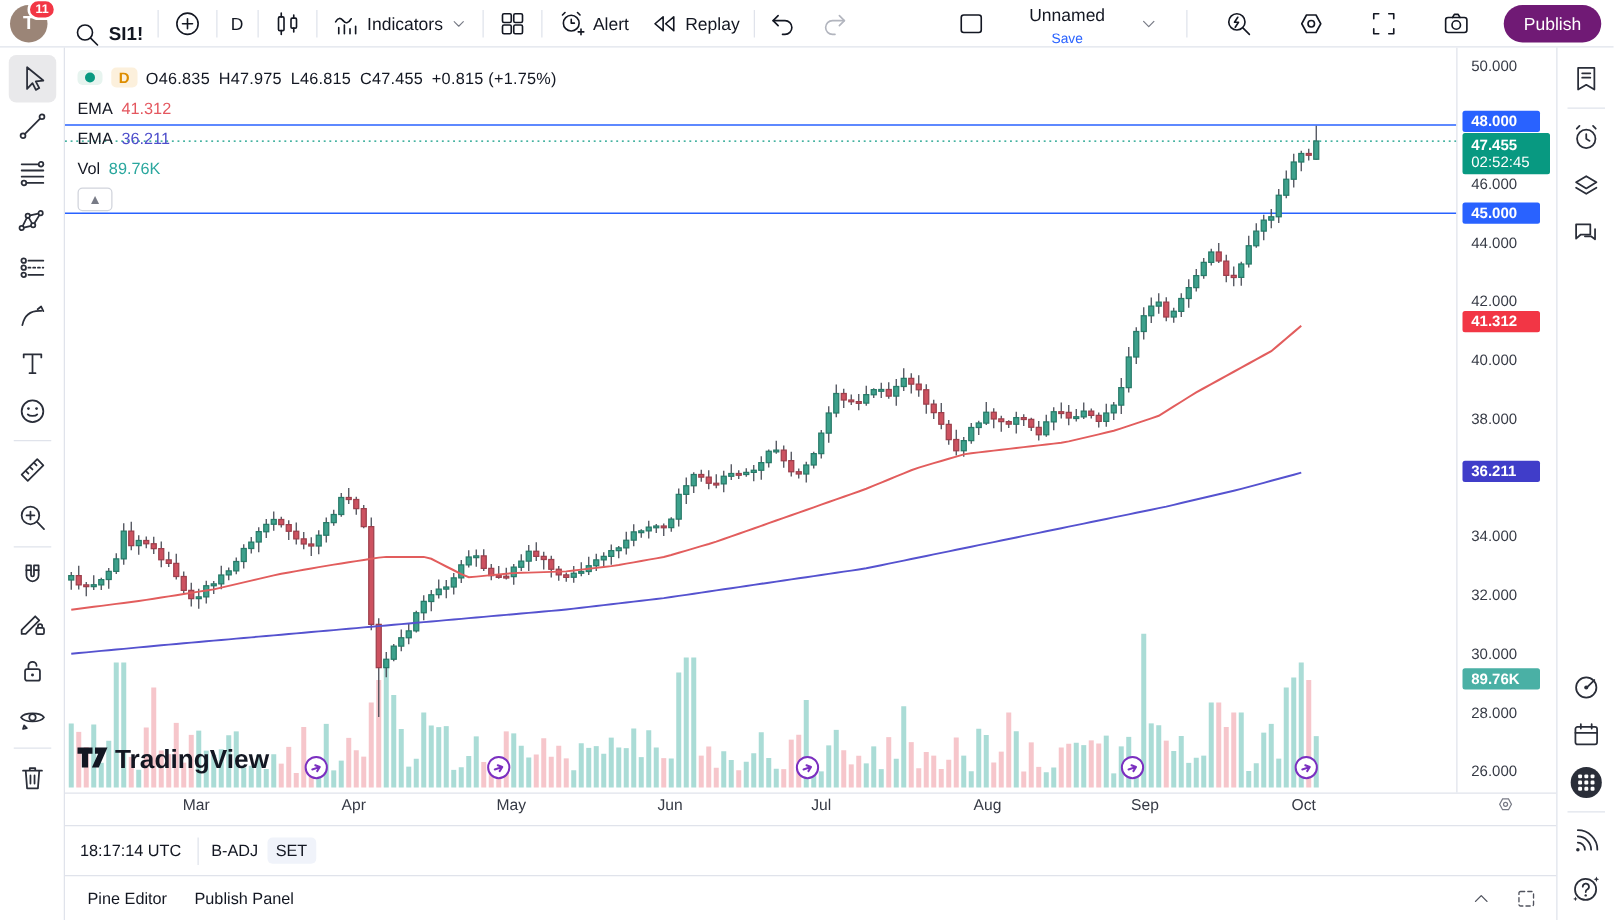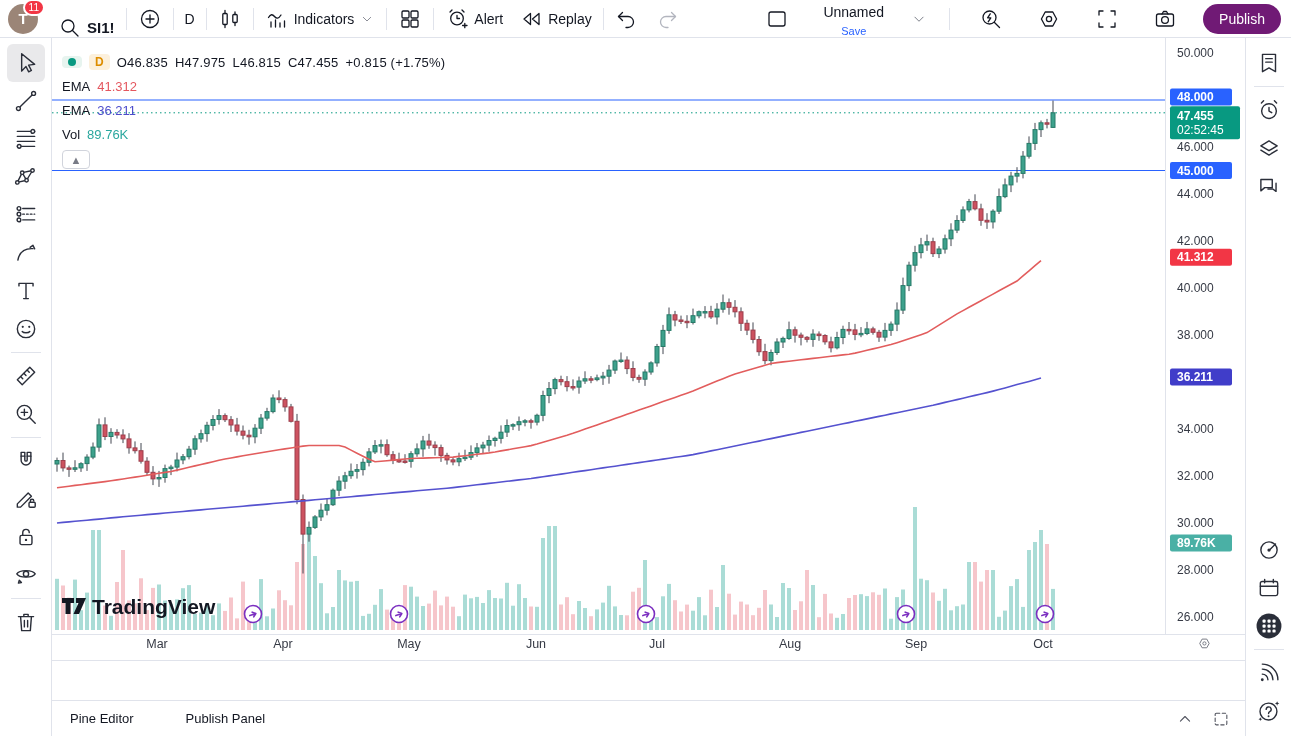--- a/index.html
+++ b/index.html
@@ -13,21 +13,21 @@
   .tb-group { display:flex; align-items:center; }
   .tb-btn { display:flex; align-items:center; gap:5px; height:28px; padding:0 8px;
     border-radius:5px; font-size:14px; cursor:pointer; white-space:nowrap; }
   .div-v { width:1px; height:22px; background:#e0e3eb; margin:0 3px; flex:none; }
   .ic { width:24px; height:24px; display:inline-flex; flex:none; }
   .ic svg { width:100%; height:100%; }
   .avatar-wrap { position:relative; width:30px; height:30px; margin-right:12px; cursor:pointer; }
   .avatar { width:30px; height:30px; border-radius:50%; background:#9b8577; color:#fff;
     display:flex; align-items:center; justify-content:center; font-size:15px; font-weight:700; }
   .notif { position:absolute; top:-5px; right:-7px; background:#f23645; color:#fff;
-    font-size:10px; font-weight:400; border-radius:9px; padding:1px 4px; border:2px solid #fff; }
+    font-size:10px; font-weight:700; border-radius:9px; padding:1px 4px; border:2px solid #fff; }
   .symbol-btn { font-weight:700; font-size:15px;margin-top:18px; }
   .unnamed { display:flex; flex-direction:column; align-items:center; line-height:1.1; }
   .unnamed .nm { font-size:14px; }
   .unnamed .sv { font-size:11px; color:#2962ff; }
   .publish { background:#701a75; color:#fff; border-radius:16px; padding:7px 16px;
     font-size:14px; font-weight:500; cursor:pointer; }
   .muted { color:#b2b5be; }
 
   
   .app { display:flex; height:698px; }
@@ -64,21 +64,21 @@
   .tf-bar { height:40px; border-top:1px solid #e0e3eb; display:flex; align-items:center;
     justify-content:space-between; padding:0 10px 0 12px; font-size:13px; }
   .tf-left, .tf-right { display:flex; align-items:center; }
   .range { padding:4px 8px; border-radius:4px; cursor:pointer; }
   .clock { padding-right:10px; cursor:pointer; }
   .adj { padding:3px 7px; cursor:pointer; }
   .set { padding:3px 7px; background:#f0f3fa; border-radius:4px; cursor:pointer; }
 
   
   .panel { height:36px; border-top:1px solid #e0e3eb; display:flex; align-items:center;
-    padding:0 18px; gap:52px; font-size:13px; position:relative; }
+    padding:0 18px; gap:22px; font-size:13px; position:relative; }
   .panel-tab { cursor:pointer; }
   .panel-icons { position:absolute; right:14px; display:flex; gap:16px; color:#50535e; }
   .panel-icons .ic { width:20px; height:20px; cursor:pointer; }
 </style>
 </head>
 <body>
 
 <div class="topbar">
   <div class="tb-group">
     <div class="avatar-wrap">
@@ -998,20 +998,26 @@
         </div>
         <div class="lg-row">
           <span>Vol</span>
           <span class="v-teal">89.76K</span>
         </div>
         <div class="collapse-btn">▲</div>
       </div>
     </div>
 
     <div class="tf-bar">
+      <div class="tf-right">
+        <span class="clock">18:17:14 UTC</span>
+        <div class="div-v"></div>
+        <span class="adj">B-ADJ</span>
+        <span class="set">SET</span>
+      </div>
     </div>
 
     <div class="panel">
       <span class="panel-tab">Pine Editor</span>
       <span class="panel-tab">Publish Panel</span>
       <div class="panel-icons">
         <span class="ic">
             <svg viewBox="0 0 24 24" fill="none" stroke="currentColor" stroke-width="1.3" stroke-linecap="round" stroke-linejoin="round">
               <path d="M6.5 14.5L12 9l5.5 5.5"></path>
             </svg>

